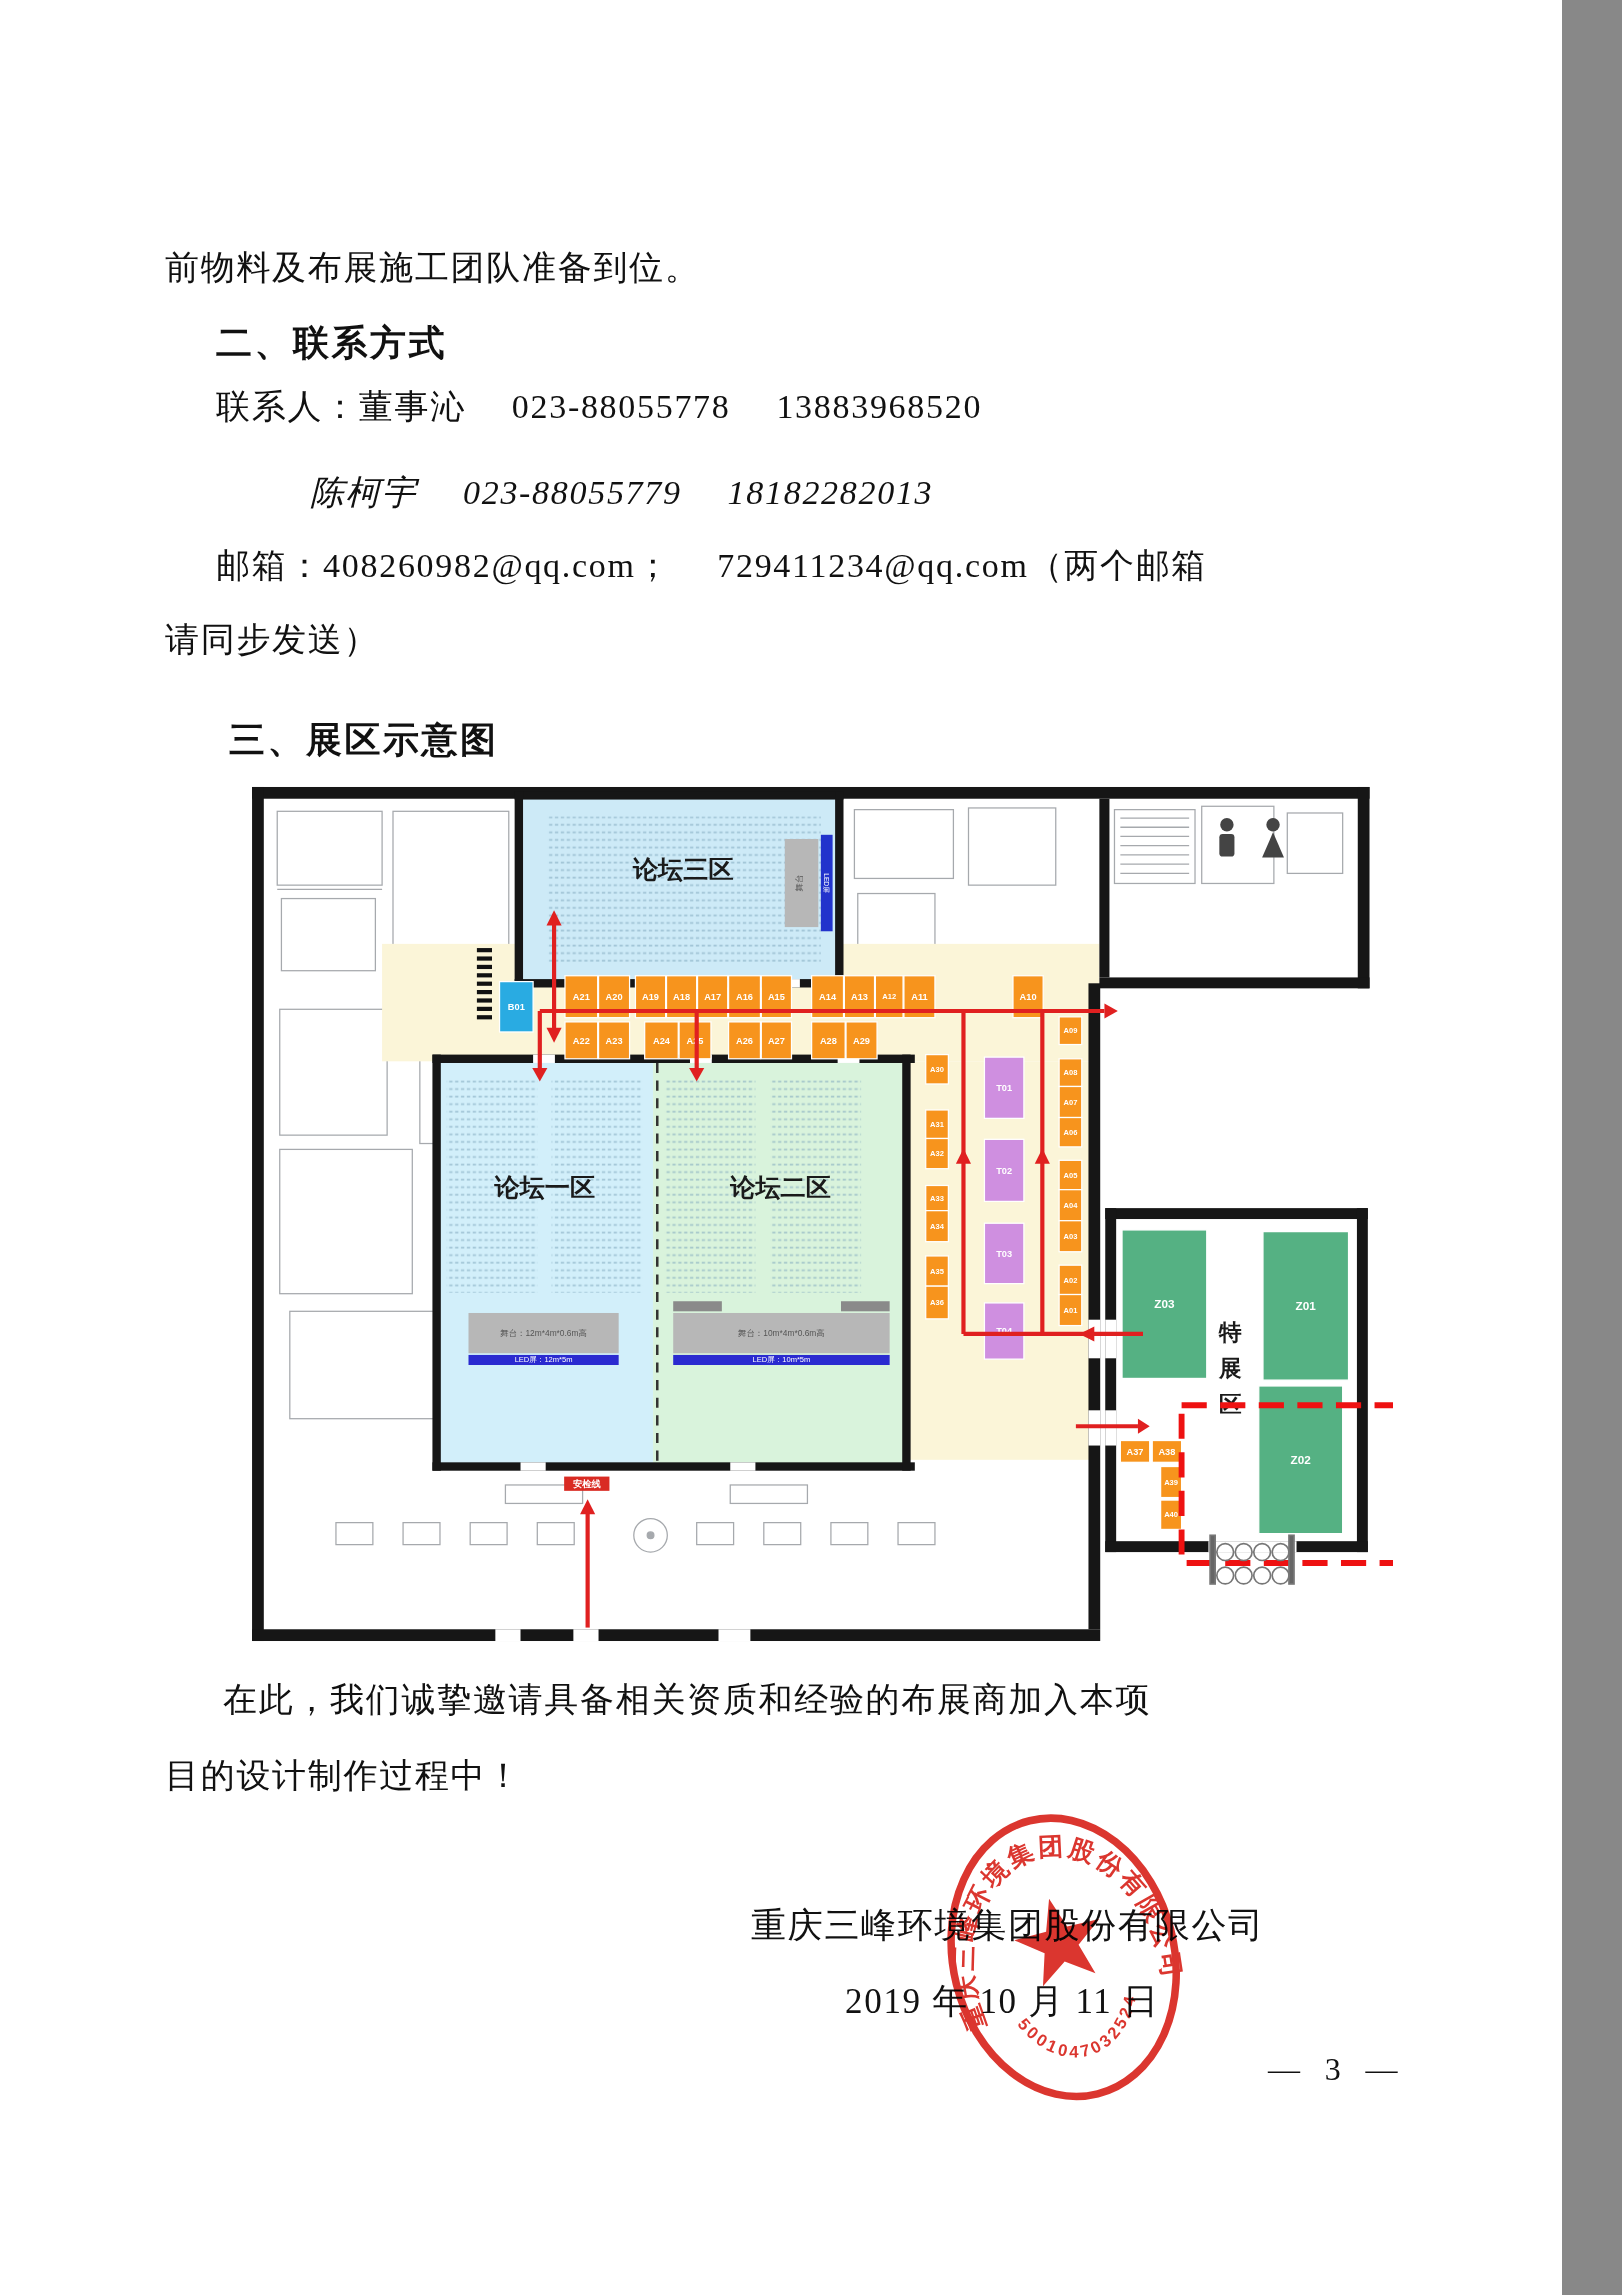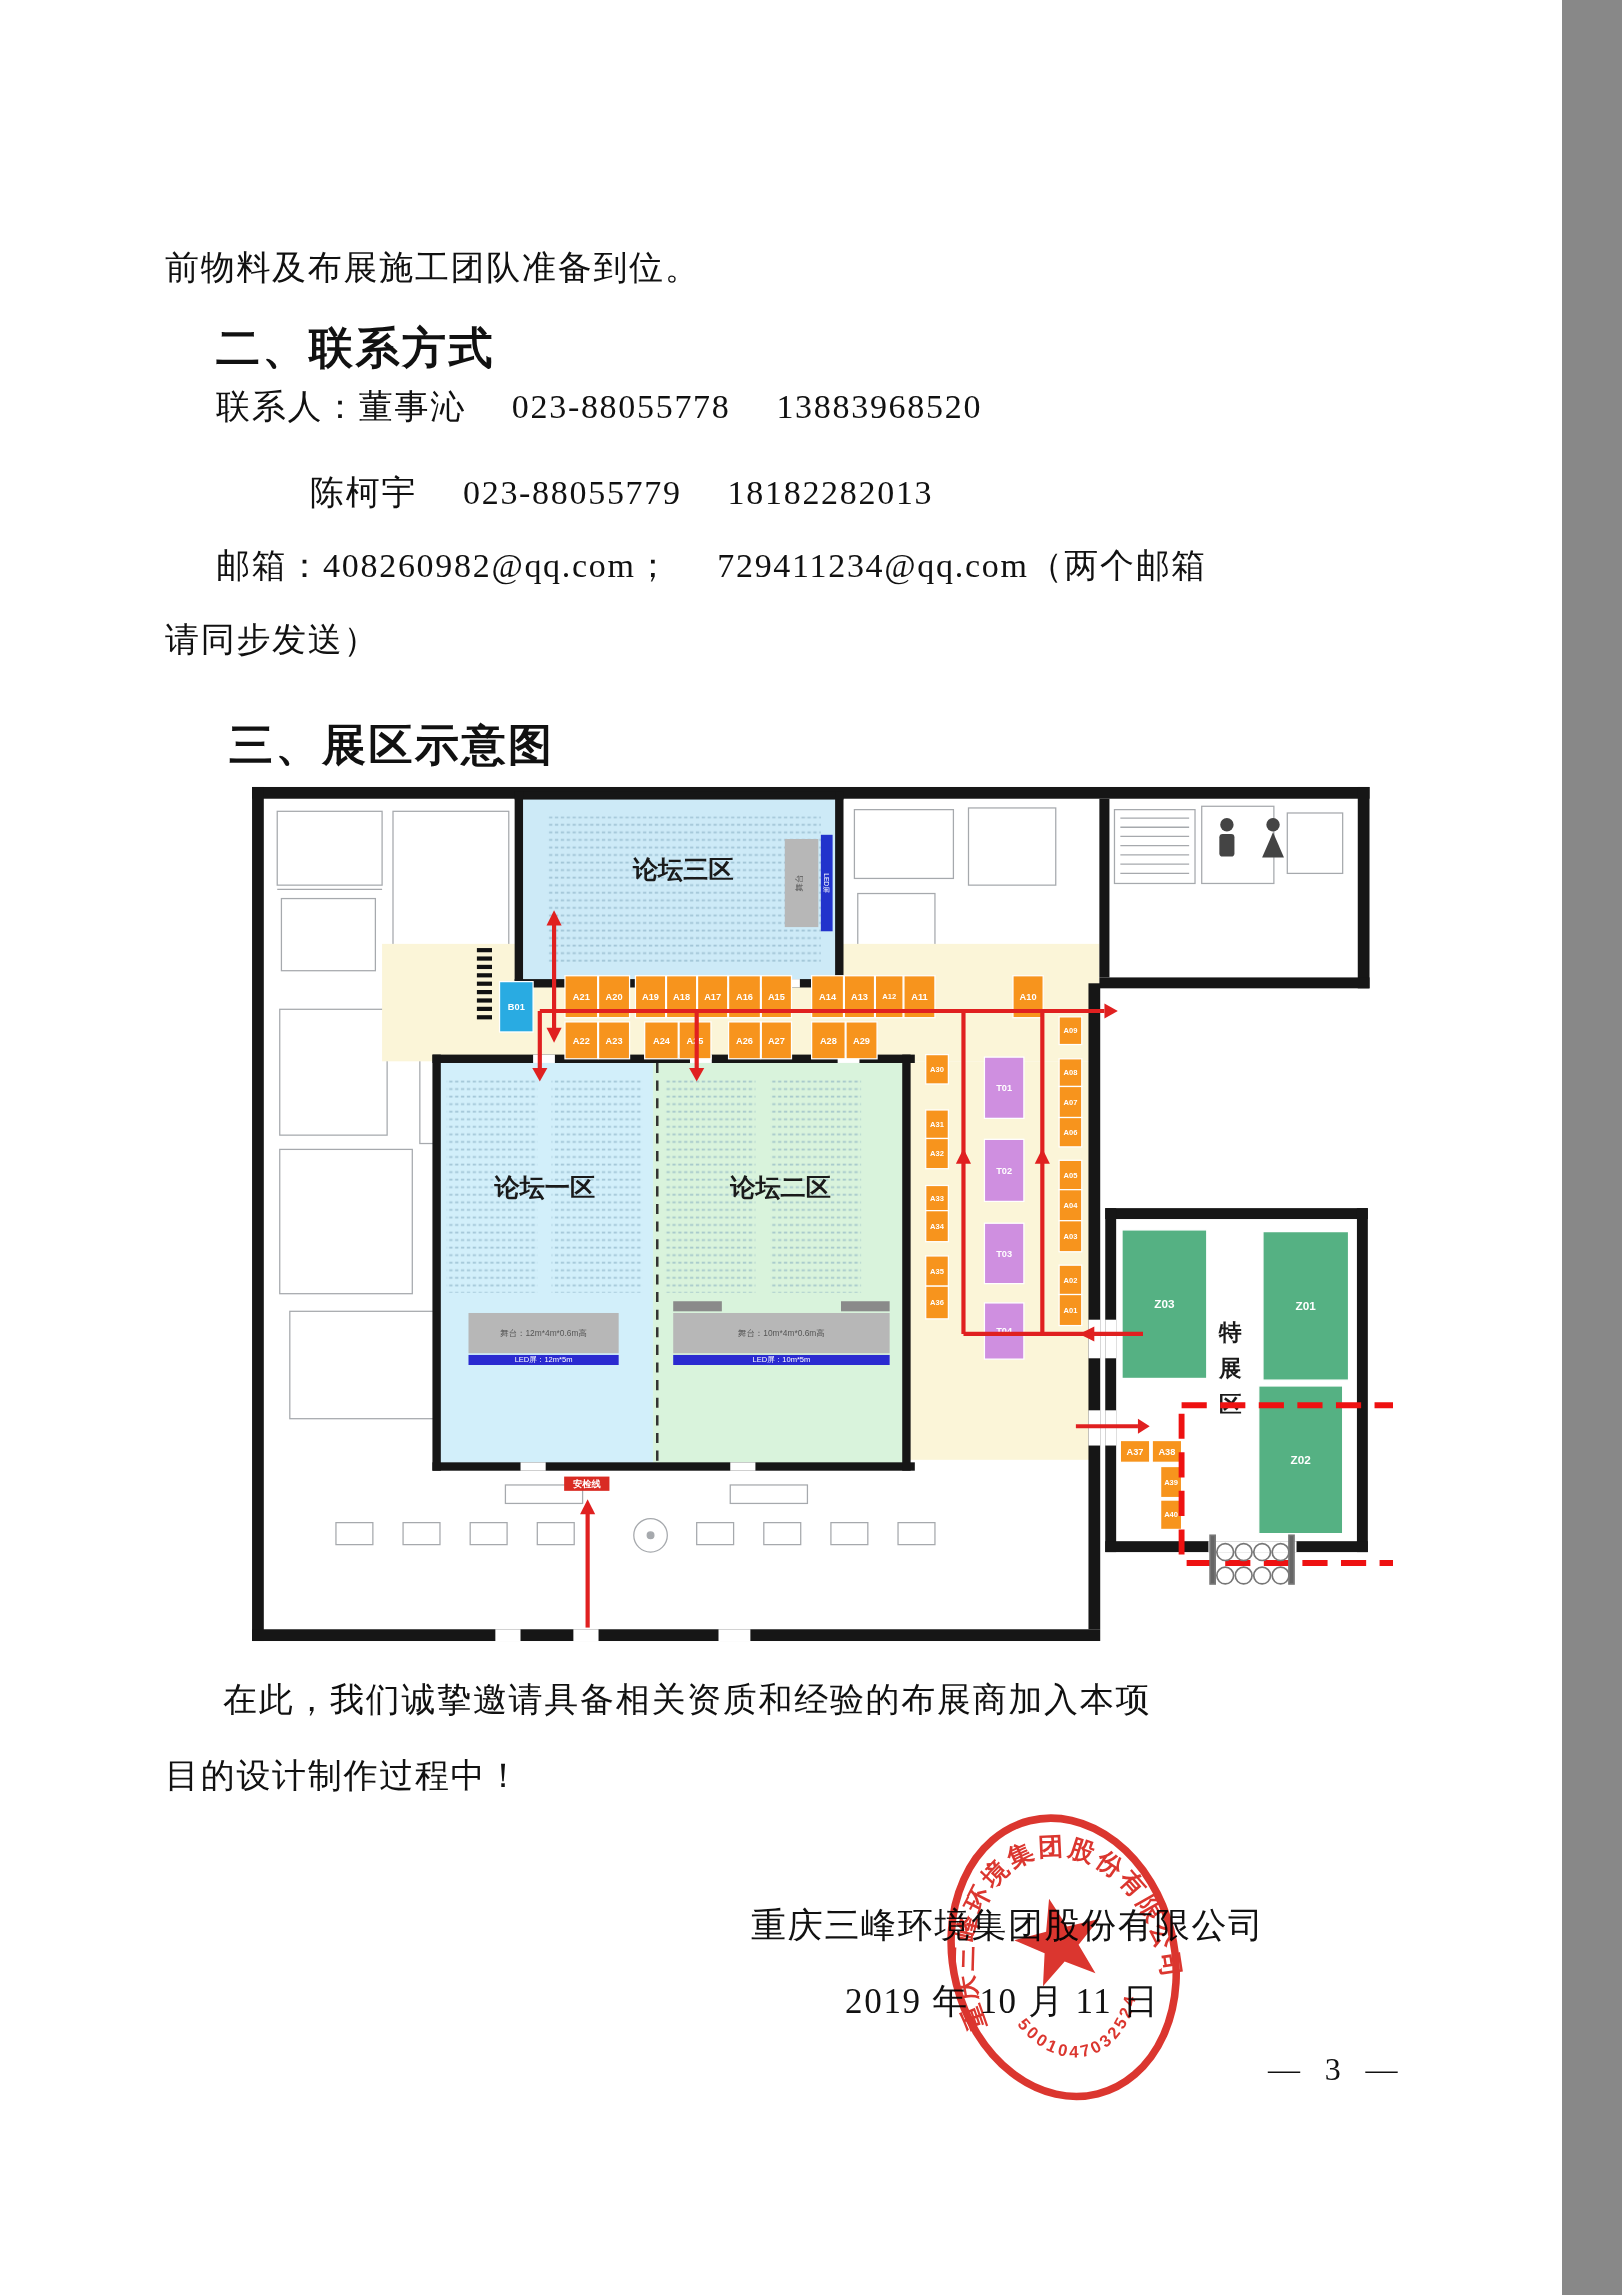--- a/index.html
+++ b/index.html
@@ -1,35 +1,35 @@
 <!DOCTYPE html>
 <html style="font-size:13.4px"><head>
 <meta charset="utf-8">
 <style>
   html,body{margin:0;padding:0;background:#888;}
   .page{position:relative;width:1562px;height:2295px;background:#ffffff;overflow:hidden;
         font-family:"Liberation Serif",serif;color:#111;}
   .abs{position:absolute;white-space:nowrap;}
   .body-text{font-size:34px;letter-spacing:1.7px;}
-  .heading{font-family:"Liberation Sans",sans-serif;font-weight:bold;font-size:44px;letter-spacing:2.5px;}
+  .heading{font-family:"Liberation Sans",sans-serif;font-weight:bold;font-size:36px;letter-spacing:2.5px;}
   .sig{font-size:35px;letter-spacing:1.7px;}
   .pagenum{font-size:32px;letter-spacing:8.4px;}
   .seal-wrap{position:absolute;left:938px;top:1802px;width:253px;height:314px;
              mix-blend-mode:multiply;opacity:0.95;pointer-events:none;}
   svg text{font-family:"Liberation Sans",sans-serif;}
 </style>
 </head>
 <body>
 
 <div class="page">
 
   <div class="abs body-text" style="left:165px;top:245px;">前物料及布展施工团队准备到位。</div>
   <div class="abs heading" style="left:216px;top:319px;">二、联系方式</div>
   <div class="abs body-text" style="left:216px;top:384px;">联系人：董事沁　 023-88055778　 13883968520</div>
-  <div class="abs body-text" style="left:310px;top:470px;">陈柯宇　 023-88055779　 18182282013</div>
+  <div class="abs body-text" style="left:310px;top:470px;font-style:italic;">陈柯宇　 023-88055779　 18182282013</div>
   <div class="abs body-text" style="left:216px;top:543px;">邮箱：408260982@qq.com；　 729411234@qq.com（两个邮箱</div>
   <div class="abs body-text" style="left:165px;top:617px;text-align:right;">请同步发送）</div>
   <div class="abs heading" style="left:229px;top:716px;">三、展区示意图</div>
 
   <svg class="abs" style="left:143px;top:776px;" width="1250" height="902" viewBox="0 0 1490 1075">
     <defs>
       <pattern id="seatp" width="7" height="9" patternUnits="userSpaceOnUse">
         <rect x="1" y="3" width="4" height="2.2" fill="#7fa8bd" opacity="0.55"></rect>
       </pattern>
     </defs>

